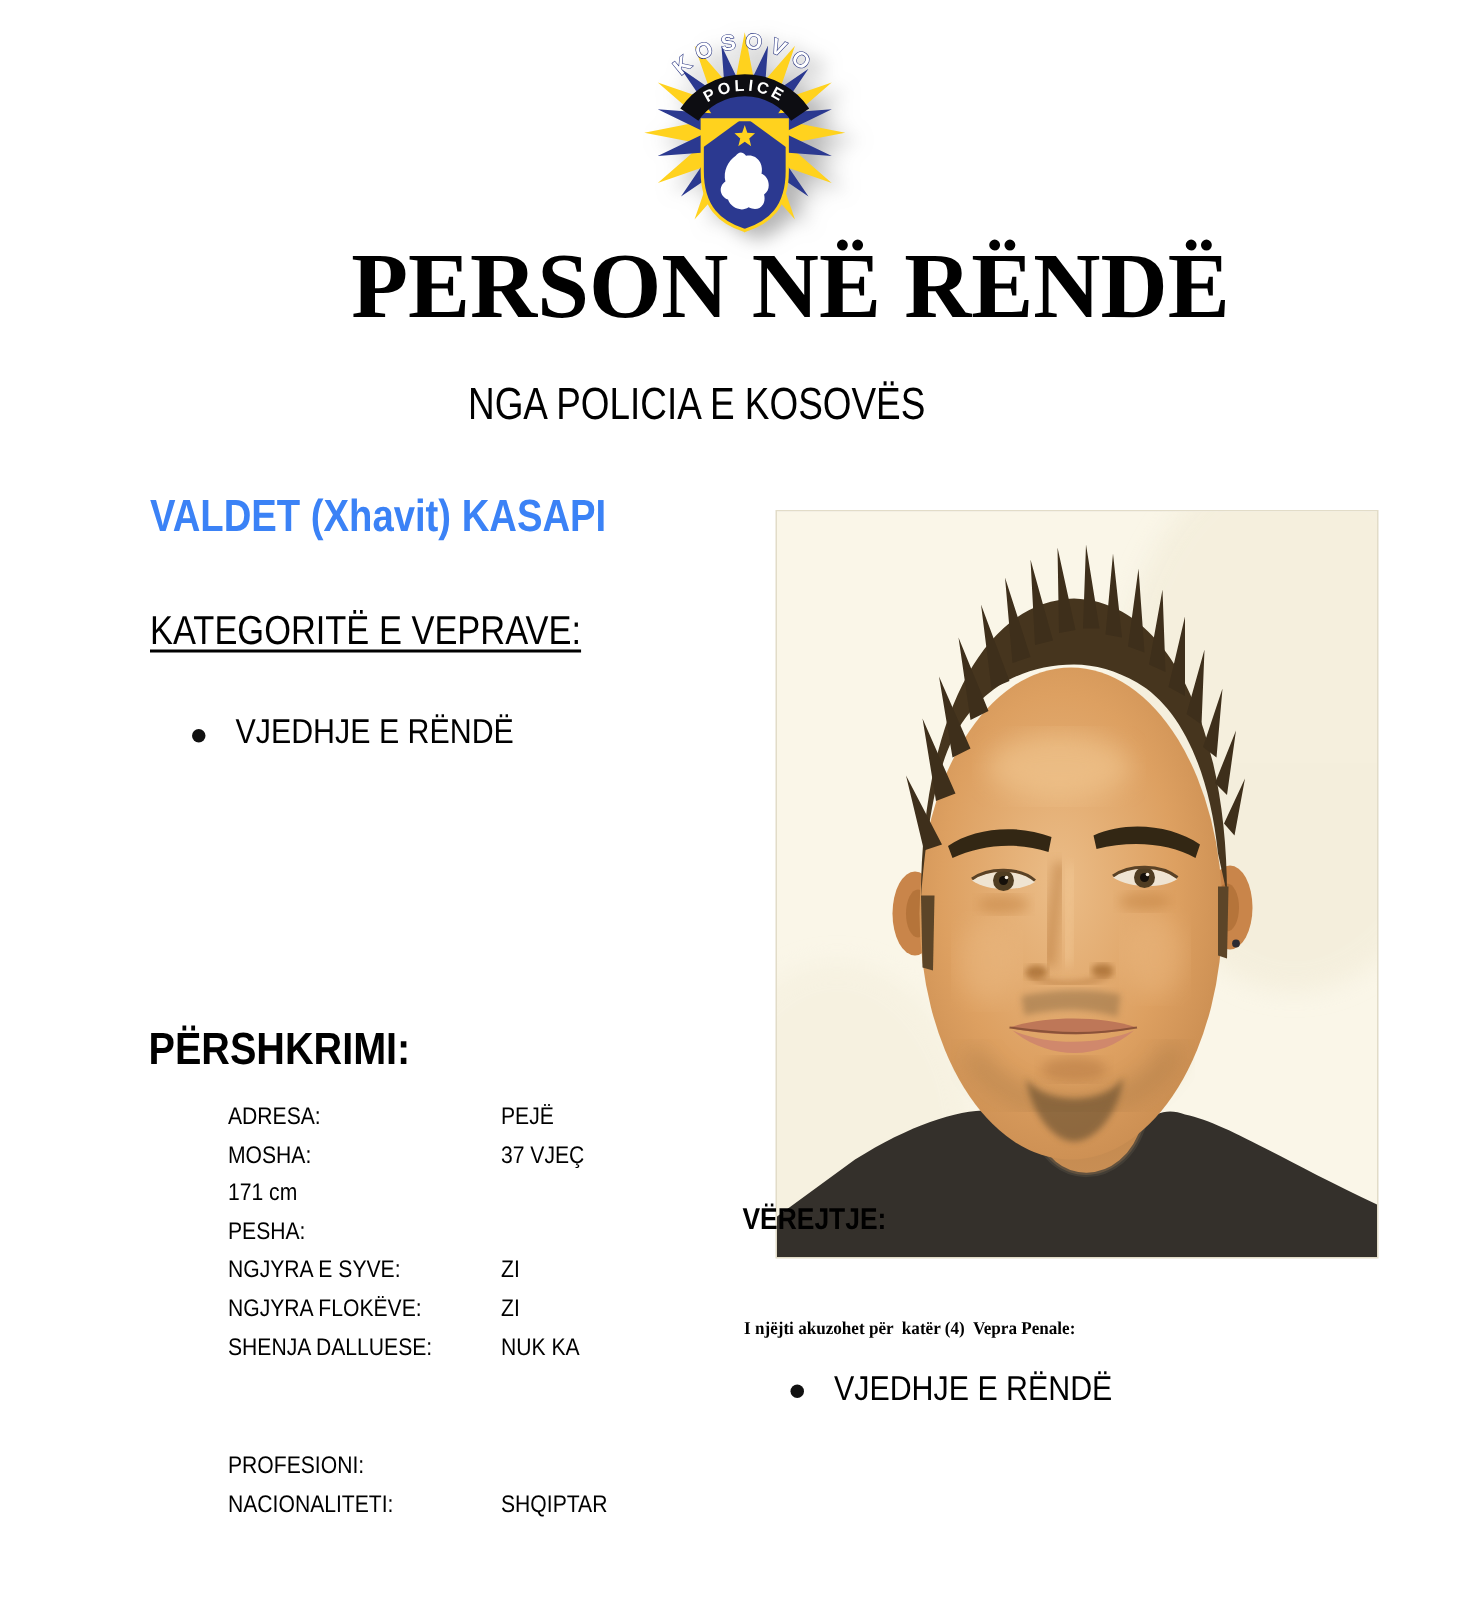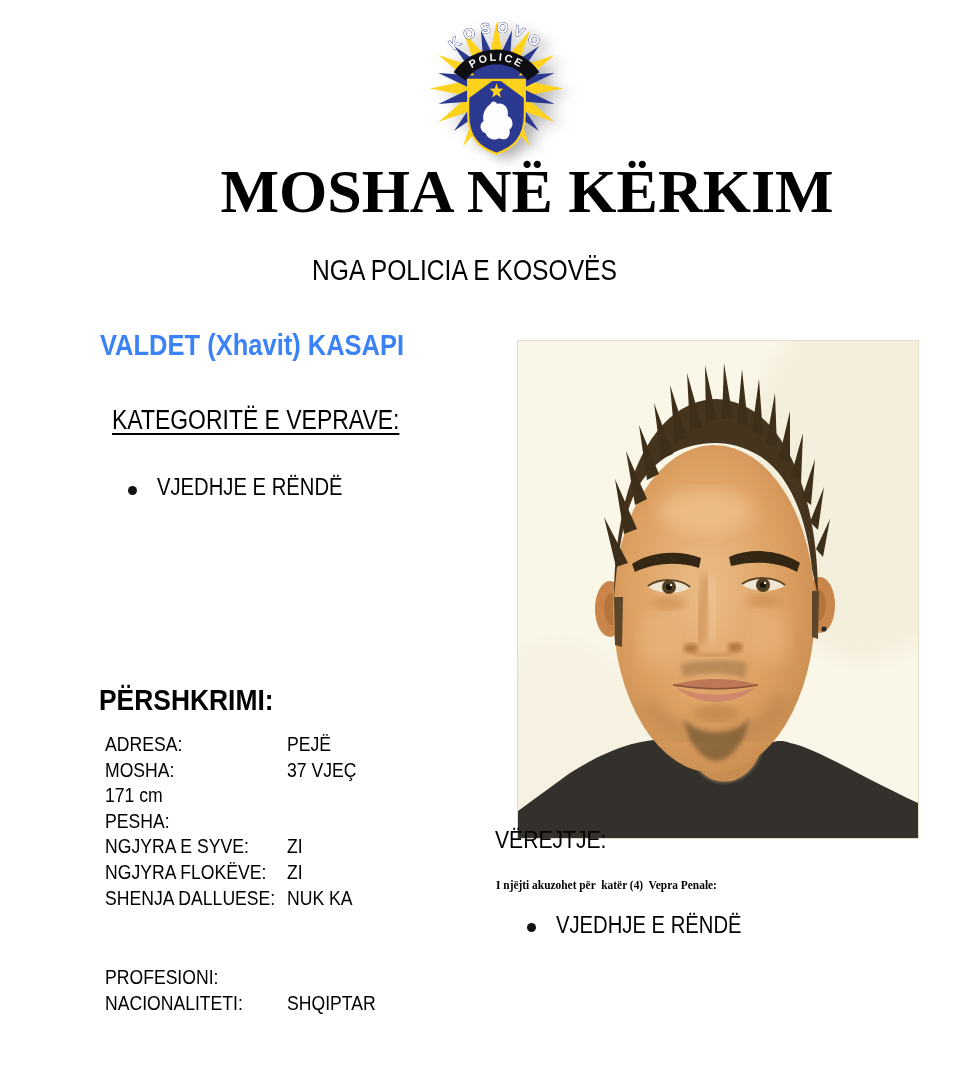--- a/index.html
+++ b/index.html
@@ -15,39 +15,39 @@
   .logo-wrap{left:423px;top:18px;width:147px;height:146px;
     filter:drop-shadow(9px 5px 6px rgba(110,110,110,.5));}
   .logo-wrap svg{width:100%;height:100%;}
 
   .title{left:74px;top:156px;width:906px;text-align:center;
     font-family:"Liberation Serif",serif;font-weight:bold;font-size:62px;
     line-height:70px;letter-spacing:0px;}
   .subtitle{left:312px;top:251px;font-size:30px;line-height:38px;}
   .person-name{left:100px;top:326px;font-weight:bold;font-size:30px;
     line-height:38px;color:#3b82f6;}
-  .cat-heading{left:100px;top:402px;font-size:27px;line-height:36px;margin-left:12px;}
+  .cat-heading{left:100px;top:402px;font-size:27px;line-height:36px;}
   .cat-heading .sx{text-decoration:underline;text-underline-offset:4px;
     text-decoration-thickness:2px;}
   .dot{width:9px;height:9px;border-radius:50%;background:#111;}
   .cat-dot{left:128px;top:486px;}
   .cat-item{left:157px;top:472px;font-size:23px;line-height:30px;}
 
   .desc-heading{left:99px;top:685px;font-weight:bold;font-size:30px;line-height:30px;}
   .desc-rows{left:105px;top:732px;width:380px;}
   .desc-rows.extra{top:965px;}
-  .row{display:flex;height:25.6px;font-size:20px;line-height:25.6px;}
+  .row{display:flex;height:25.6px;font-size:16px;line-height:25.6px;margin-left:47px;}
   .row .lbl{width:182px;flex:0 0 182px;}
   .row .val{flex:1;}
 
   .photo{left:517px;top:340px;width:400px;height:497px;border:1px solid #E2DCC8;
     box-sizing:content-box;}
   .photo svg{width:100%;height:100%;display:block;}
 
-  .remarks-heading{left:495px;top:824px;font-weight:normal;font-size:24px;line-height:32px;}
+  .remarks-heading{left:495px;top:797px;font-weight:bold;font-size:20px;line-height:32px;}
   .remarks-line{left:496px;top:872px;font-family:"Liberation Serif",serif;
     font-weight:bold;font-size:12px;line-height:26px;}
   .remarks-line .sx{white-space:pre;}
   .rem-dot{left:527px;top:923px;}
   .remarks-item{left:556px;top:910px;font-size:23px;line-height:30px;}
 
   .logo-arc-text{font-family:"Liberation Sans",sans-serif;font-weight:bold;
     font-size:17px;letter-spacing:6px;fill:#ffffff;stroke:#24307E;stroke-width:.9;
     paint-order:stroke;}
   .logo-banner-text{font-family:"Liberation Sans",sans-serif;font-weight:bold;
@@ -81,21 +81,21 @@
 
       <path d="M 52,72 L 118,72 L 118,112 C 118,140 104,152 85,158 C 66,152 52,140 52,112 Z" fill="#2B3990" stroke="#FFD21E" stroke-width="2.5"></path>
       <path d="M 52,72 L 82,72 L 52,94 Z" fill="#FFD21E"></path>
       <path d="M 118,72 L 88,72 L 118,94 Z" fill="#FFD21E"></path>
       <path d="M 85,76 L 87,82 L 93,82.5 L 88.5,86.5 L 90,92.5 L 85,89 L 80,92.5 L 81.5,86.5 L 77,82.5 L 83,82 Z" fill="#FFD21E"></path>
 
       <path d="M 78,100 C 72,104 68,112 70,120 C 64,124 66,132 72,134 C 74,140 82,144 88,140 C 96,144 102,138 100,130 C 106,126 104,116 98,114 C 100,106 94,98 86,100 C 83,96 80,97 78,100 Z" fill="#FFFFFF"></path>
     </svg>
   </div>
 
-  <div class="abs title">MOSHA NË KËRKIM</div>
+  <div class="abs title">PERSON NË RËNDË</div>
   <div class="abs subtitle">
     <span class="sx s82">NGA POLICIA E KOSOVËS</span>
   </div>
 
   <div class="abs person-name">
     <span class="sx s85">VALDET (Xhavit) KASAPI</span>
   </div>
 
   <div class="abs cat-heading">
     <span class="sx s85">KATEGORITË E VEPRAVE:</span>

